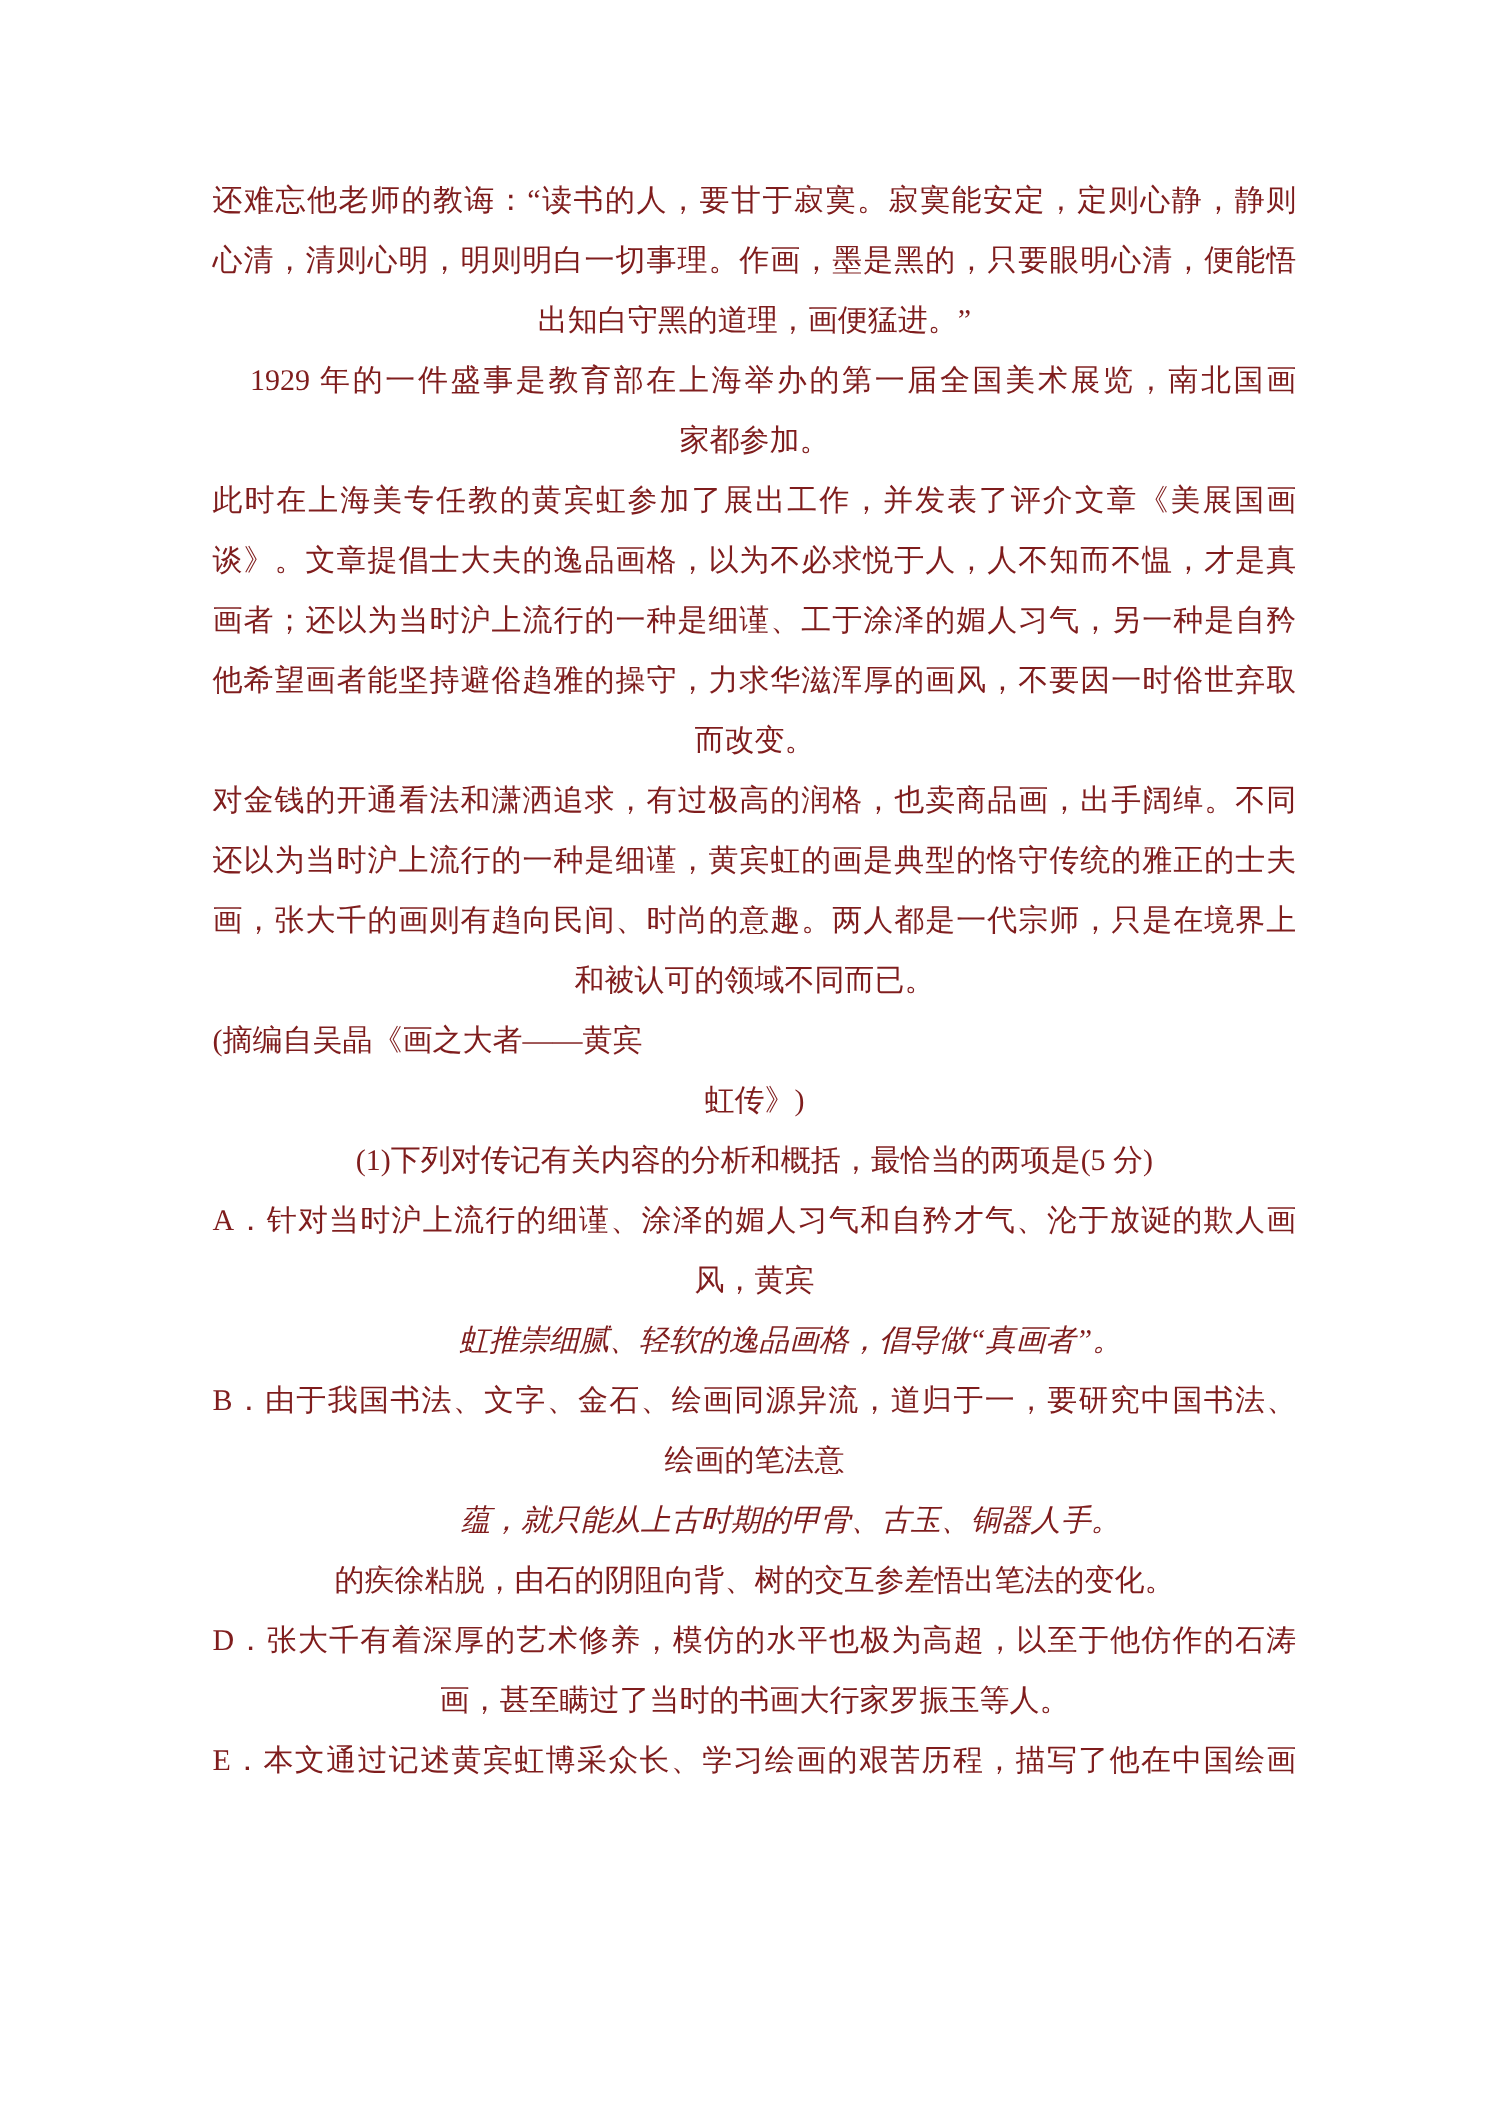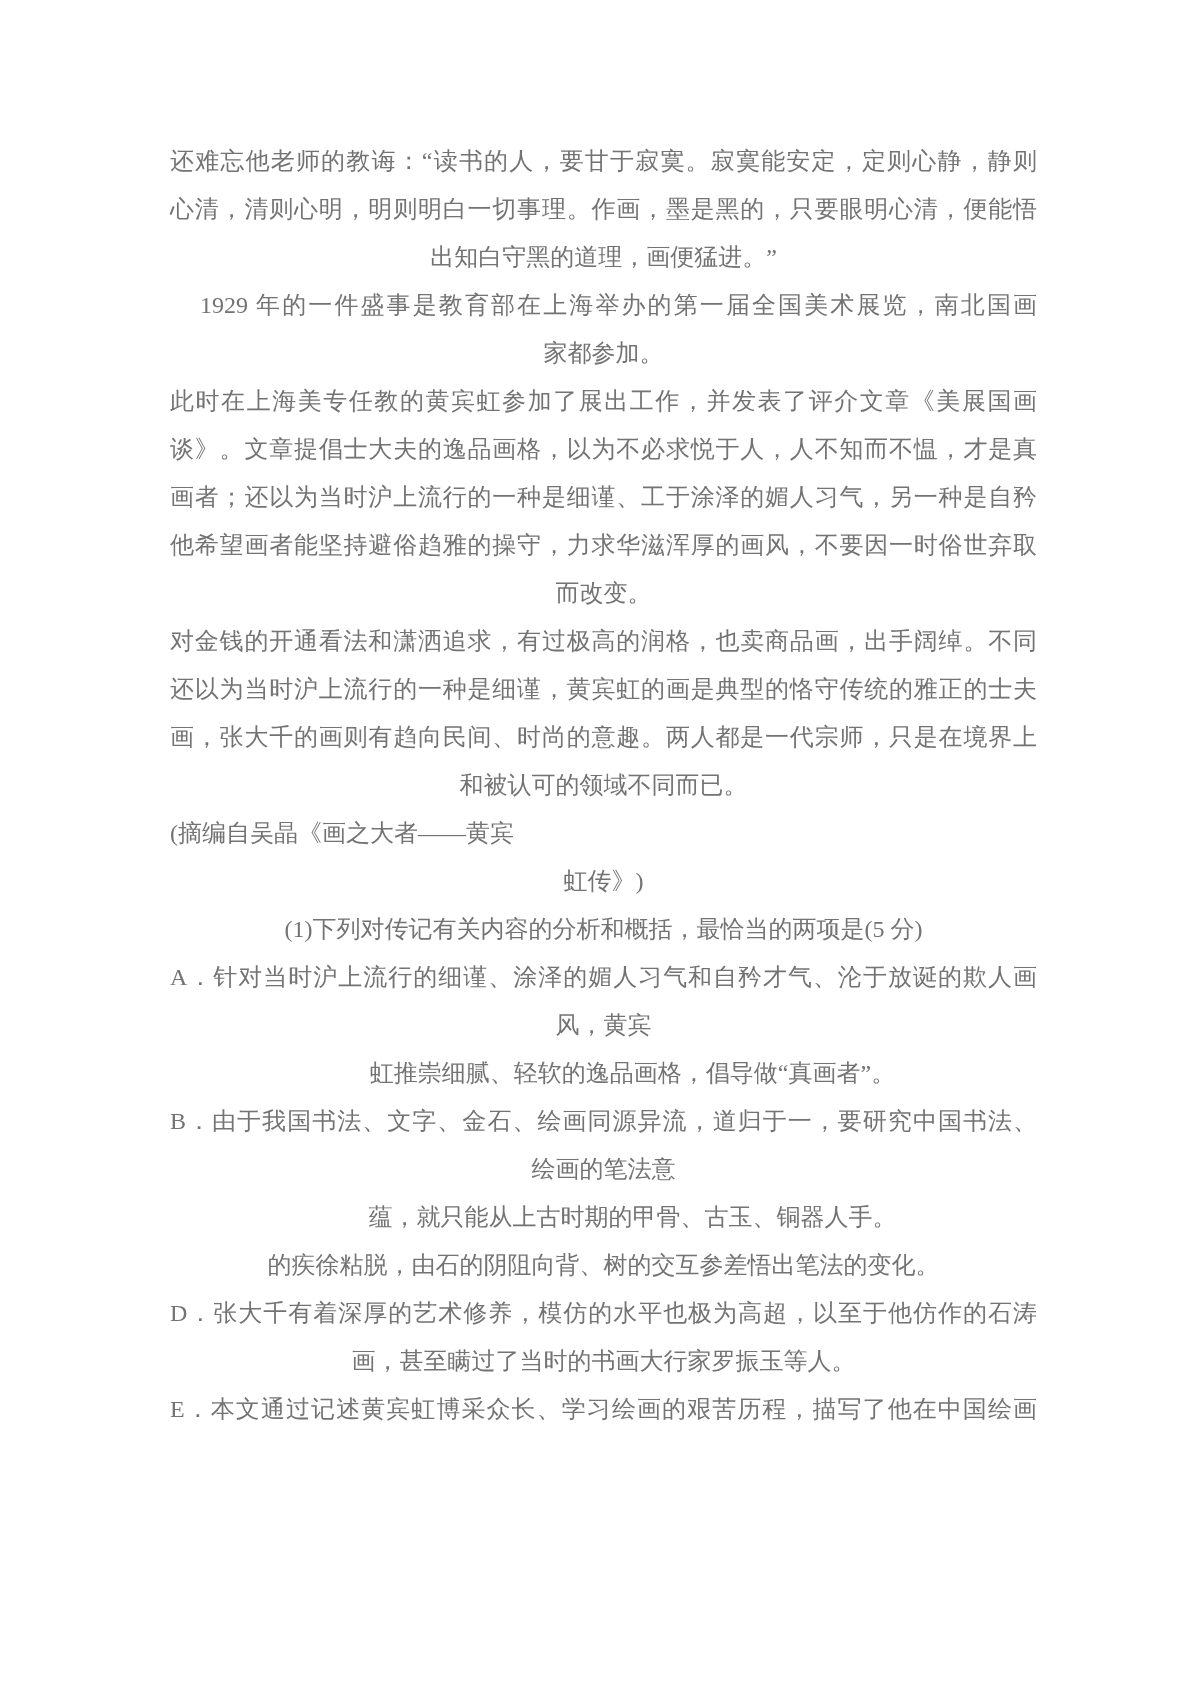--- a/index.html
+++ b/index.html
@@ -7,21 +7,21 @@
     padding: 0;
     background: #ffffff;
   }
   .page {
     position: relative;
     width: 1200px;
     height: 1698px;
     background: #ffffff;
     overflow: hidden;
     font-family: "Liberation Serif", "DejaVu Serif", serif;
-    color: #737373;
+    color: #7f1d1d;
   }
   .content {
     position: absolute;
     left: 170px;
     top: 137px;
     width: 867px;
   }
   .line {
     height: 48px;
     line-height: 48px;
@@ -36,21 +36,21 @@
     text-align-last: justify;
   }
   
   .lf {
     text-align: center;
   }
   
   .ar {
   }
   .ind1 { text-indent: 30px; }
-  .ind2 { text-indent: 58px; }
+  .ind2 { text-indent: 58px; font-style: italic; }
 </style>
 </head>
 <body>
 
 <div class="page">
   <div class="content">
     <div class="line jf">还难忘他老师的教诲：“读书的人，要甘于寂寞。寂寞能安定，定则心静，静则</div>
     <div class="line jf">心清，清则心明，明则明白一切事理。作画，墨是黑的，只要眼明心清，便能悟</div>
     <div class="line lf">出知白守黑的道理，画便猛进。”</div>
     <div class="line jf ind1">1929 年的一件盛事是教育部在上海举办的第一届全国美术展览，南北国画</div>

